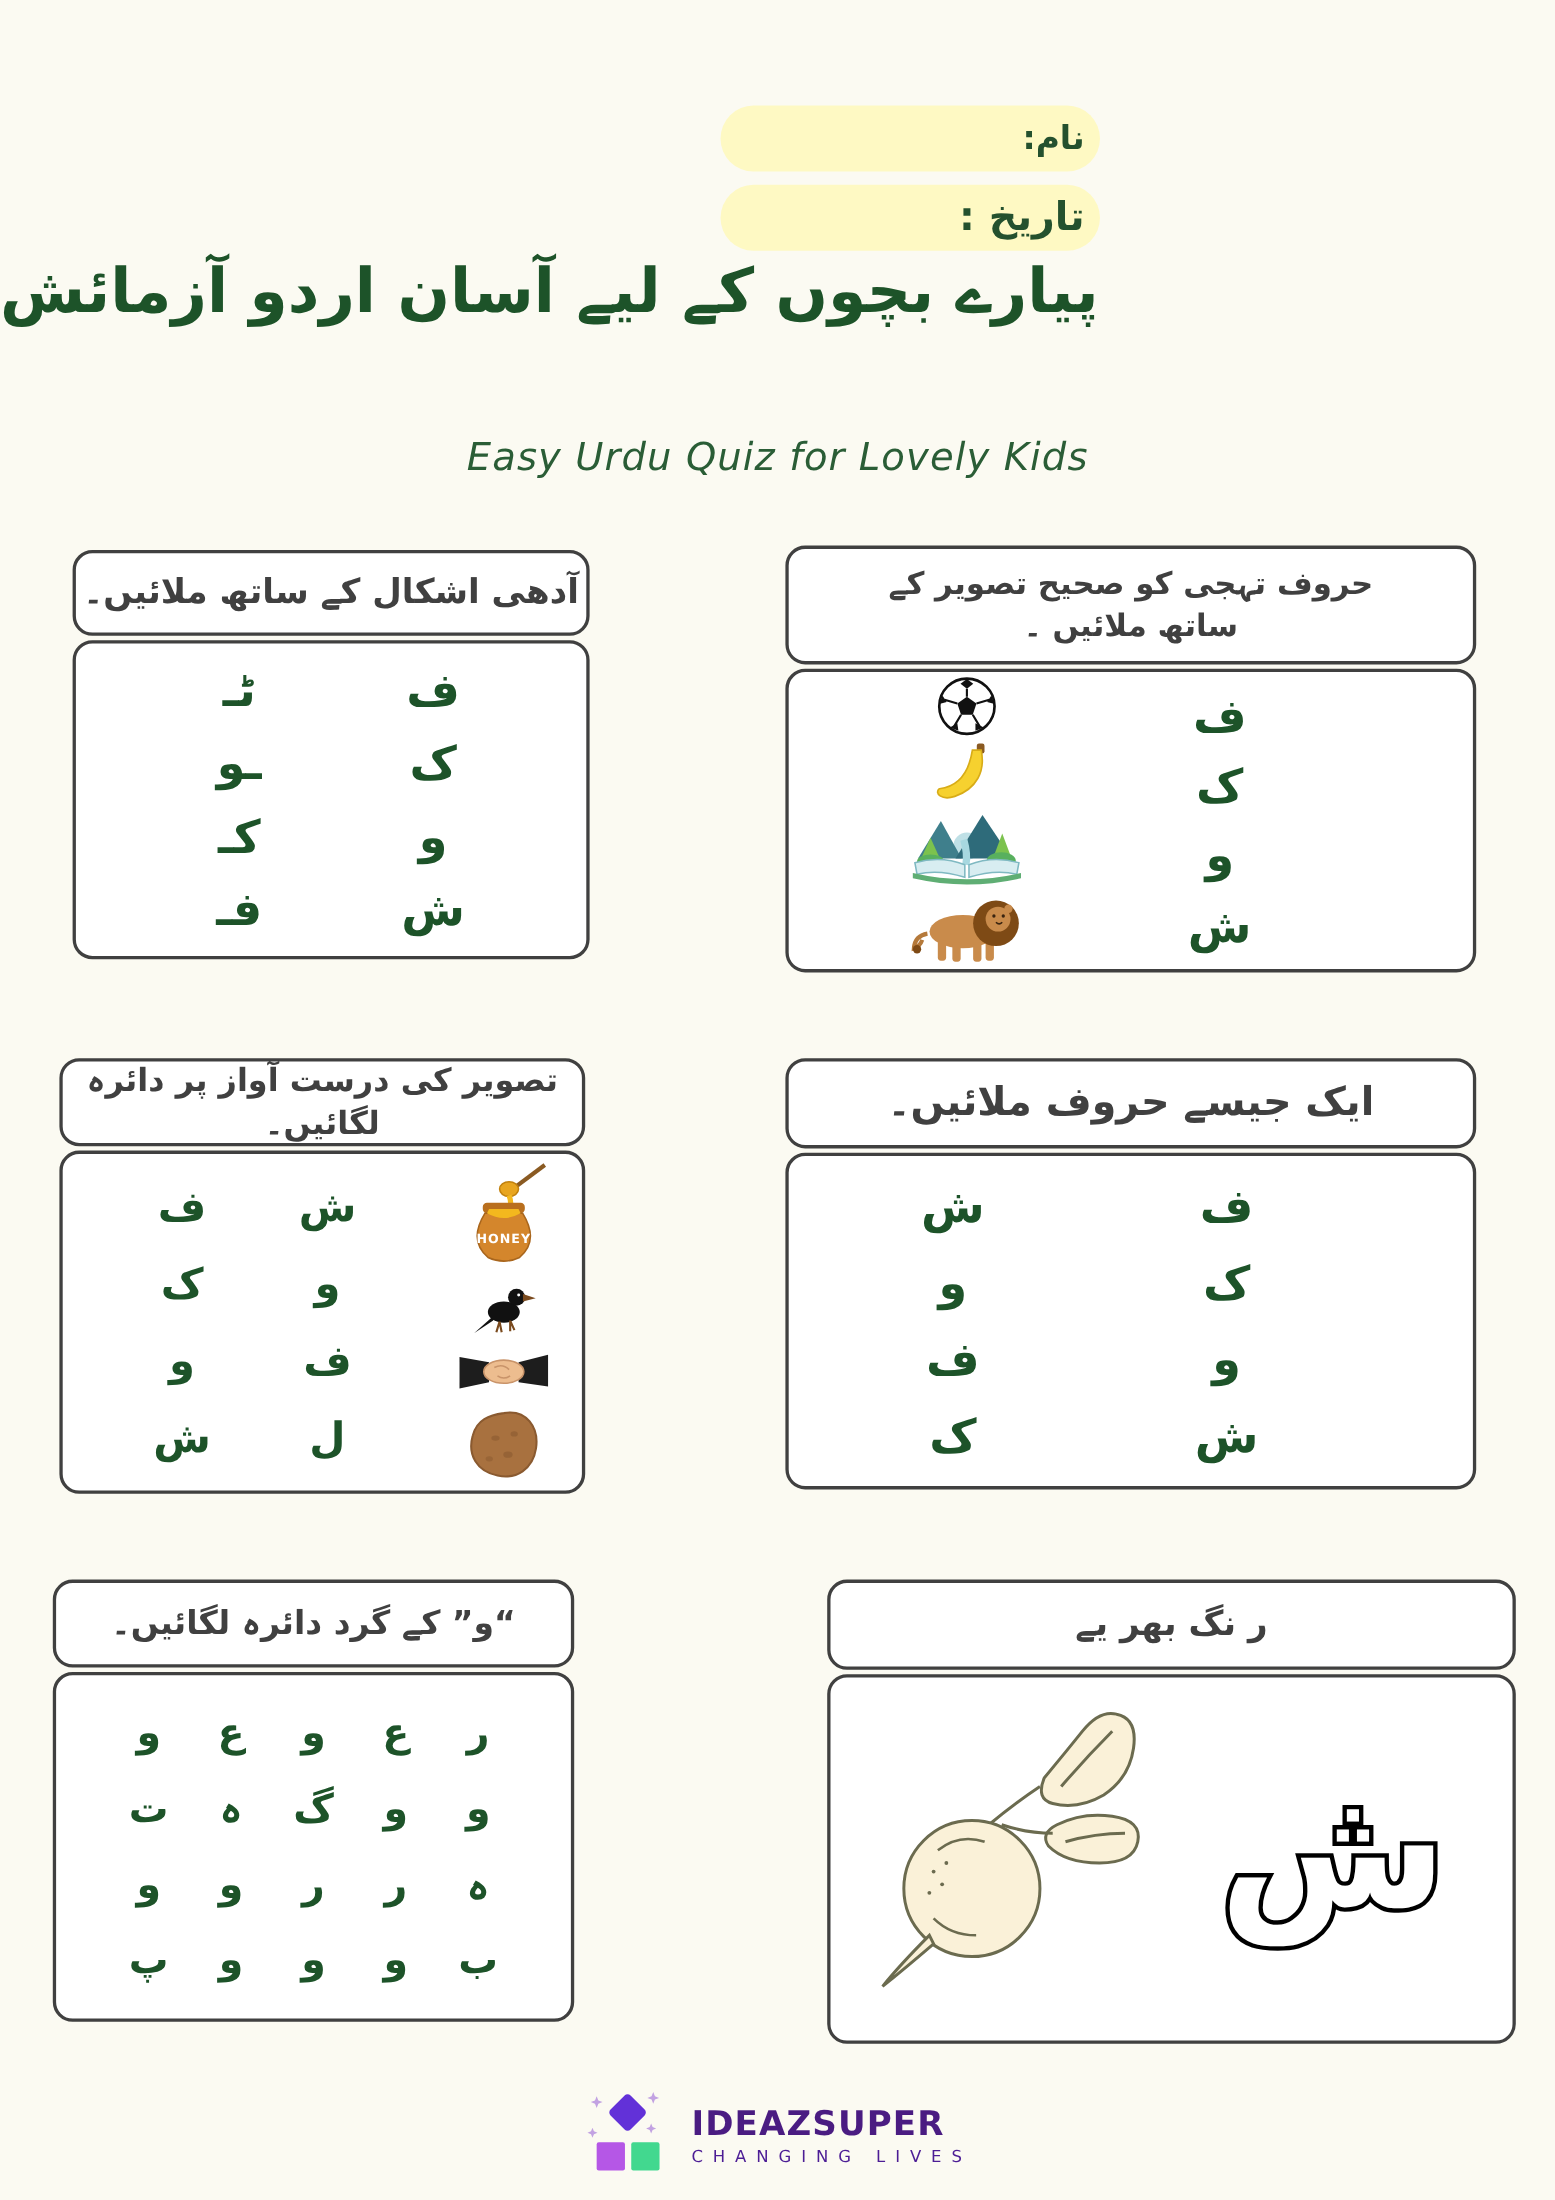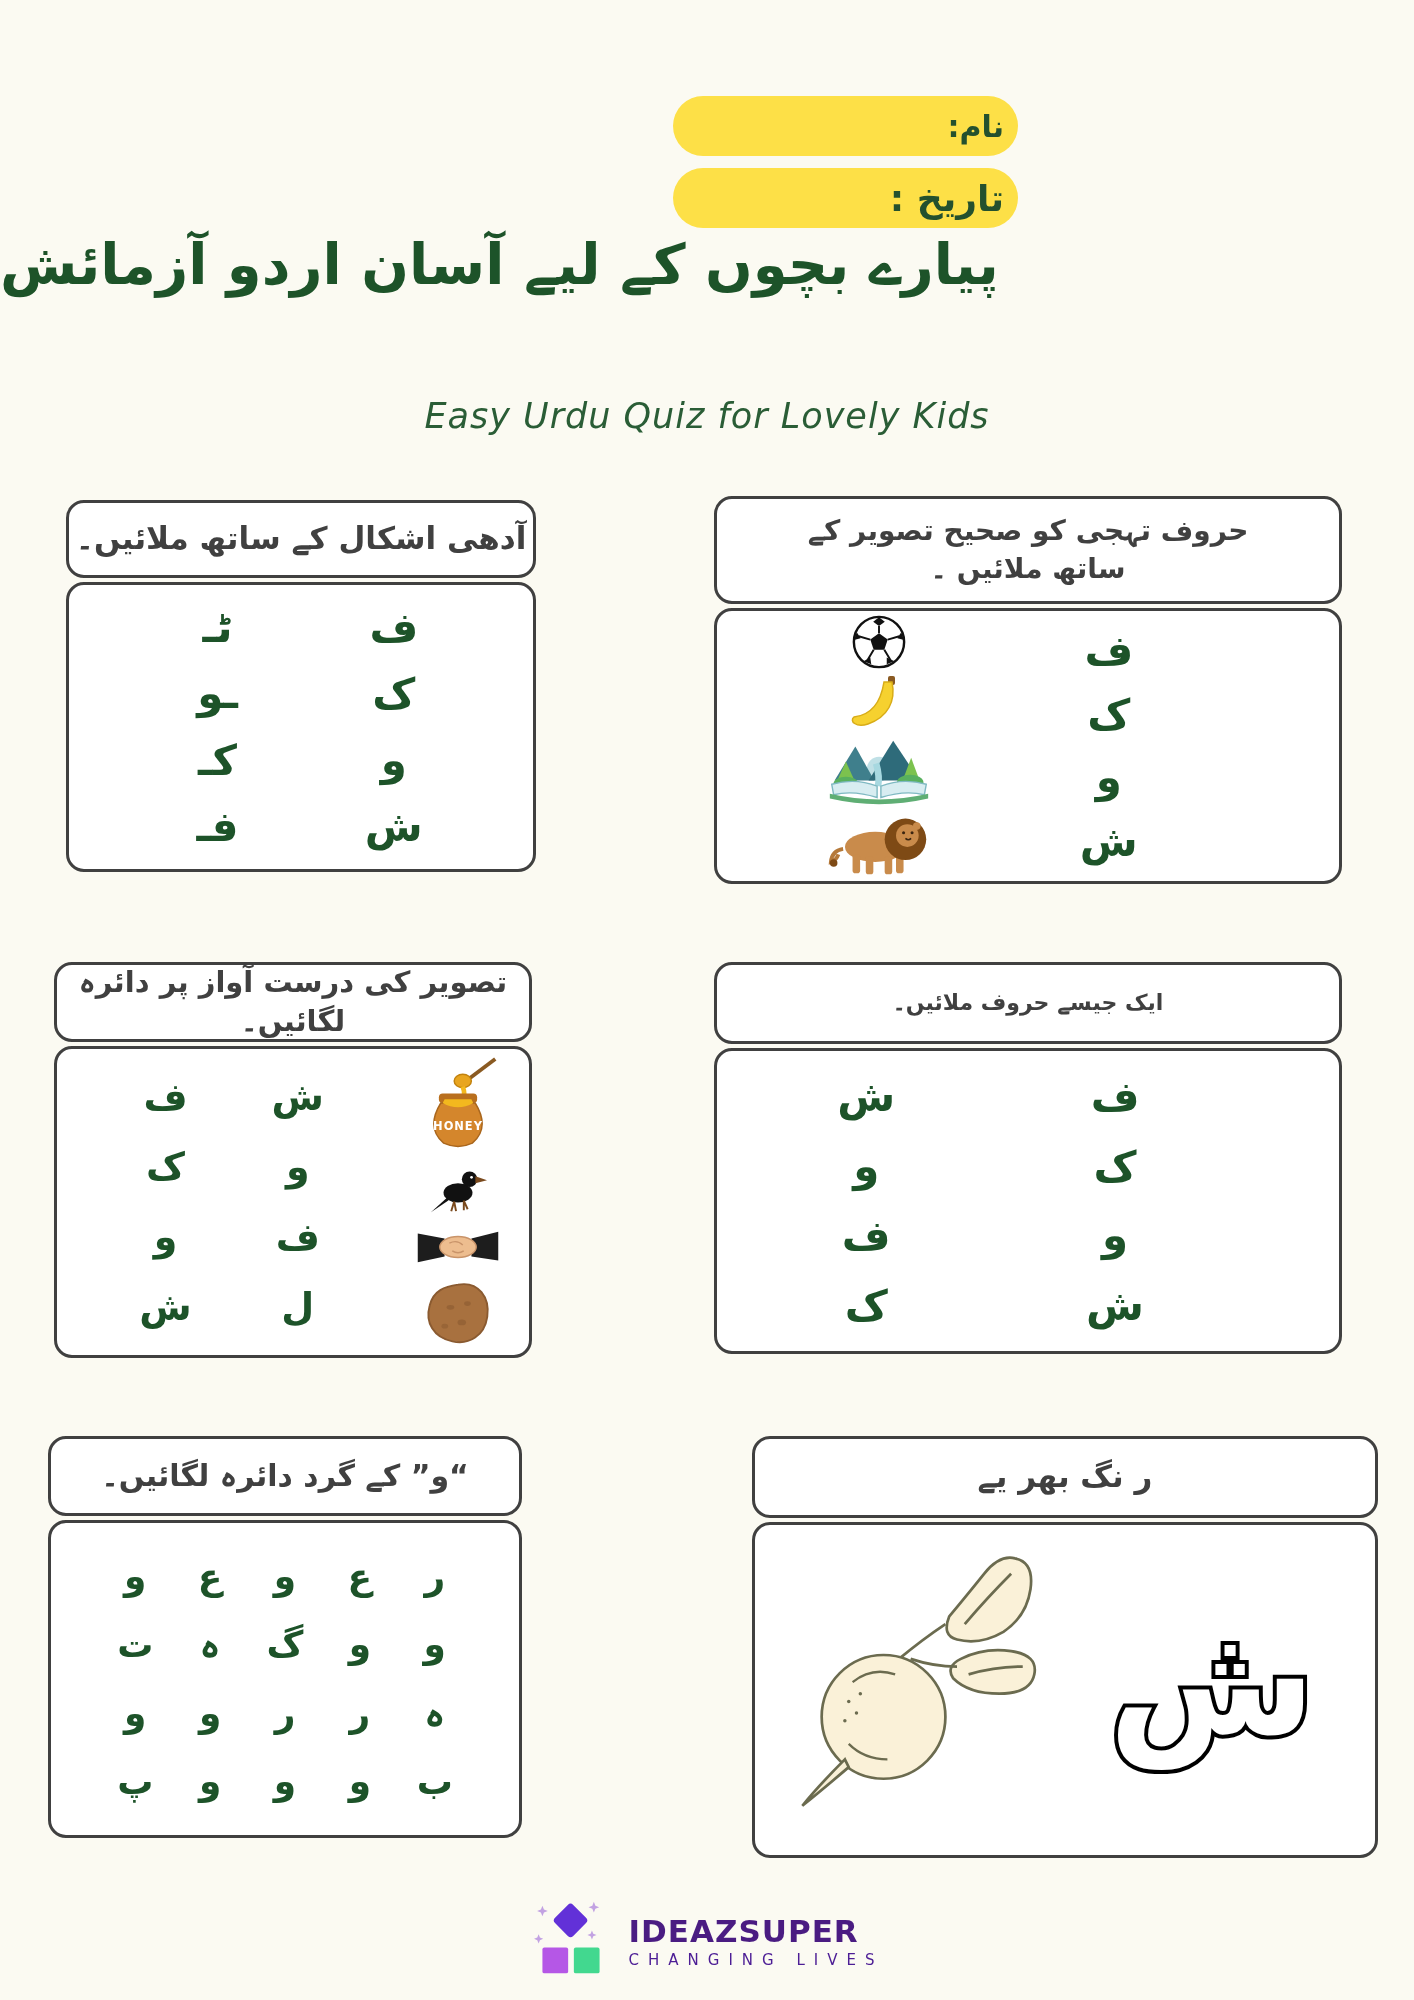--- a/index.html
+++ b/index.html
@@ -6,22 +6,22 @@
   body{
     width:1414px;height:2000px;
     background:#fbfaf2;
     font-family:"DejaVu Sans",sans-serif;
     position:relative;overflow:hidden;
   }
   .sheet{position:absolute;inset:0;}
 
   
   .pill{
-    position:absolute;left:673px;width:345px;height:60px;
-    background:#fde047;border-radius:34px;
+    position:absolute;left:655px;width:345px;height:60px;
+    background:#fef9c3;border-radius:34px;
   }
   .pill-label{
     position:absolute;right:14px;top:50%;transform:translateY(-50%);
     color:#24512e;font-weight:bold;direction:rtl;
   }
   #name-pill{top:96px;}
   #date-pill{top:168px;}
   #name-pill .pill-label{font-size:30px;}
   #date-pill .pill-label{font-size:36px;}
 
@@ -63,21 +63,21 @@
 
   #sec-letter-picture{left:714px;top:496px;width:628px;}
   #sec-letter-picture .sec-header{height:102px;font-size:28px;}
   #sec-letter-picture .sec-body{height:270px;}
 
   #sec-circle-sound{left:54px;top:962px;width:478px;}
   #sec-circle-sound .sec-header{height:74px;font-size:29px;}
   #sec-circle-sound .sec-body{height:306px;}
 
   #sec-same-letters{left:714px;top:962px;width:628px;}
-  #sec-same-letters .sec-header{height:76px;font-size:22px;}
+  #sec-same-letters .sec-header{height:76px;font-size:36px;}
   #sec-same-letters .sec-body{height:300px;}
 
   #sec-circle-waw{left:48px;top:1436px;width:474px;}
   #sec-circle-waw .sec-header{height:74px;font-size:30px;}
   #sec-circle-waw .sec-body{height:312px;}
 
   #sec-fill-color{left:716px;top:1436px;width:626px;margin-left:36px;}
   #sec-fill-color .sec-header{height:76px;font-size:31px;}
   #sec-fill-color .sec-body{height:330px;}
 

